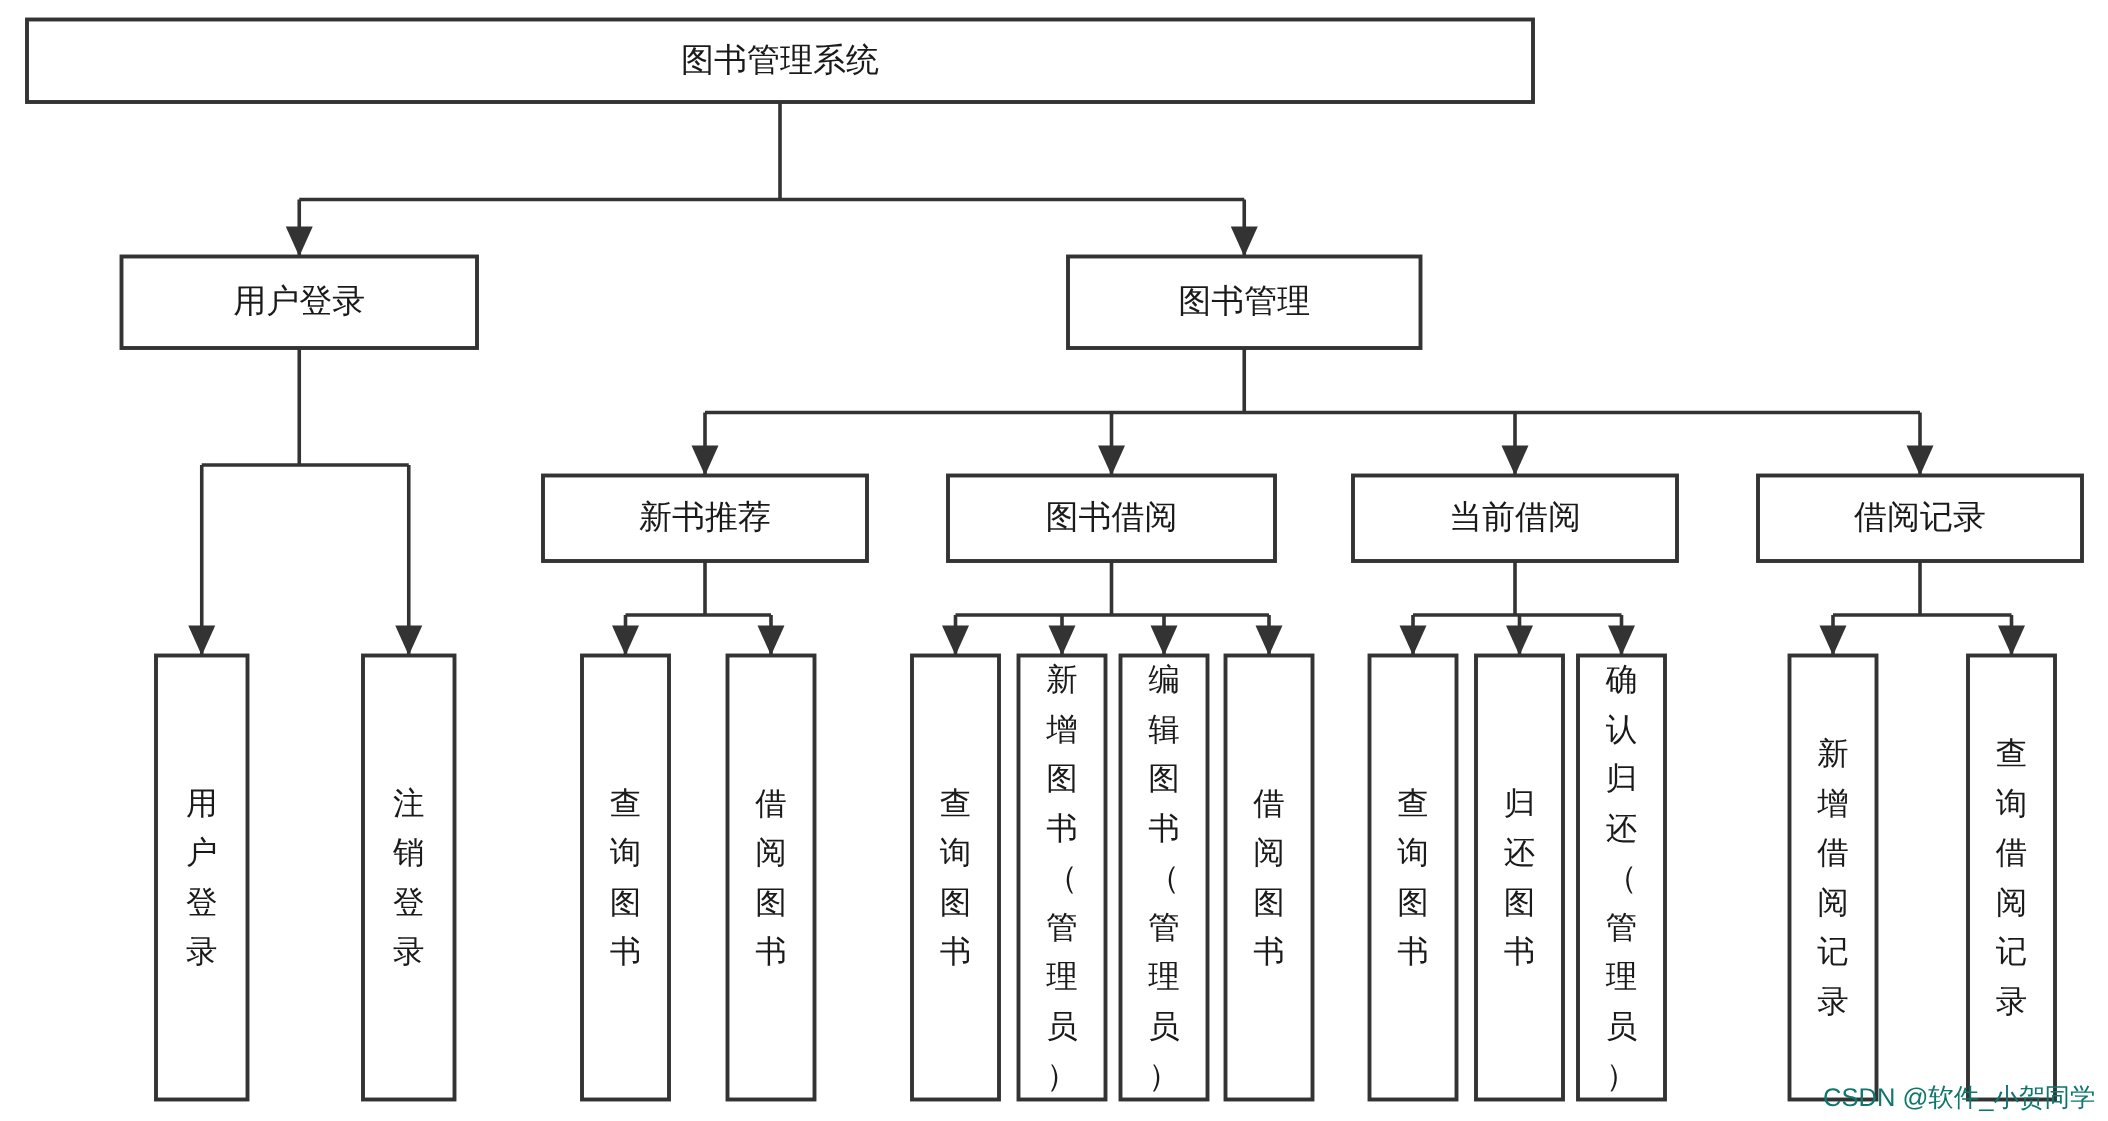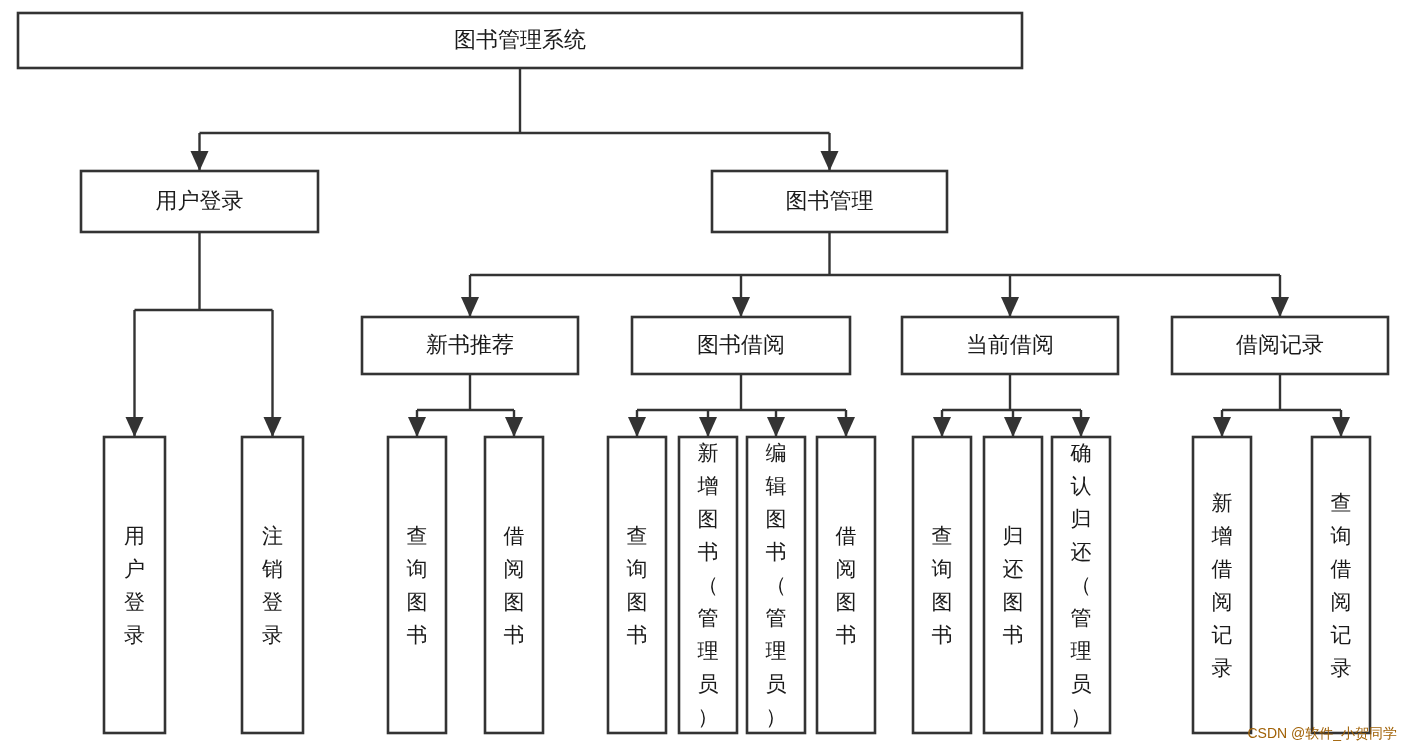--- a/index.html
+++ b/index.html
@@ -47,22 +47,22 @@
   }
   .arrow-head {
     fill: #333333;
     stroke: none;
   }
   .watermark {
     position: absolute;
     right: 8px;
     bottom: 4px;
     font-family: "Liberation Sans", "DejaVu Sans", sans-serif;
-    font-size: 14px;
-    color: #a16207;
+    font-size: 17px;
+    color: #0f766e;
     white-space: nowrap;
     pointer-events: none;
   }
 </style>
 </head>
 <body>
 
 <svg id="diagram" viewBox="0 0 1405 747">
   <g id="edges-layer">
       <line x1="520" y1="68" x2="520" y2="133" class="edge"></line>

